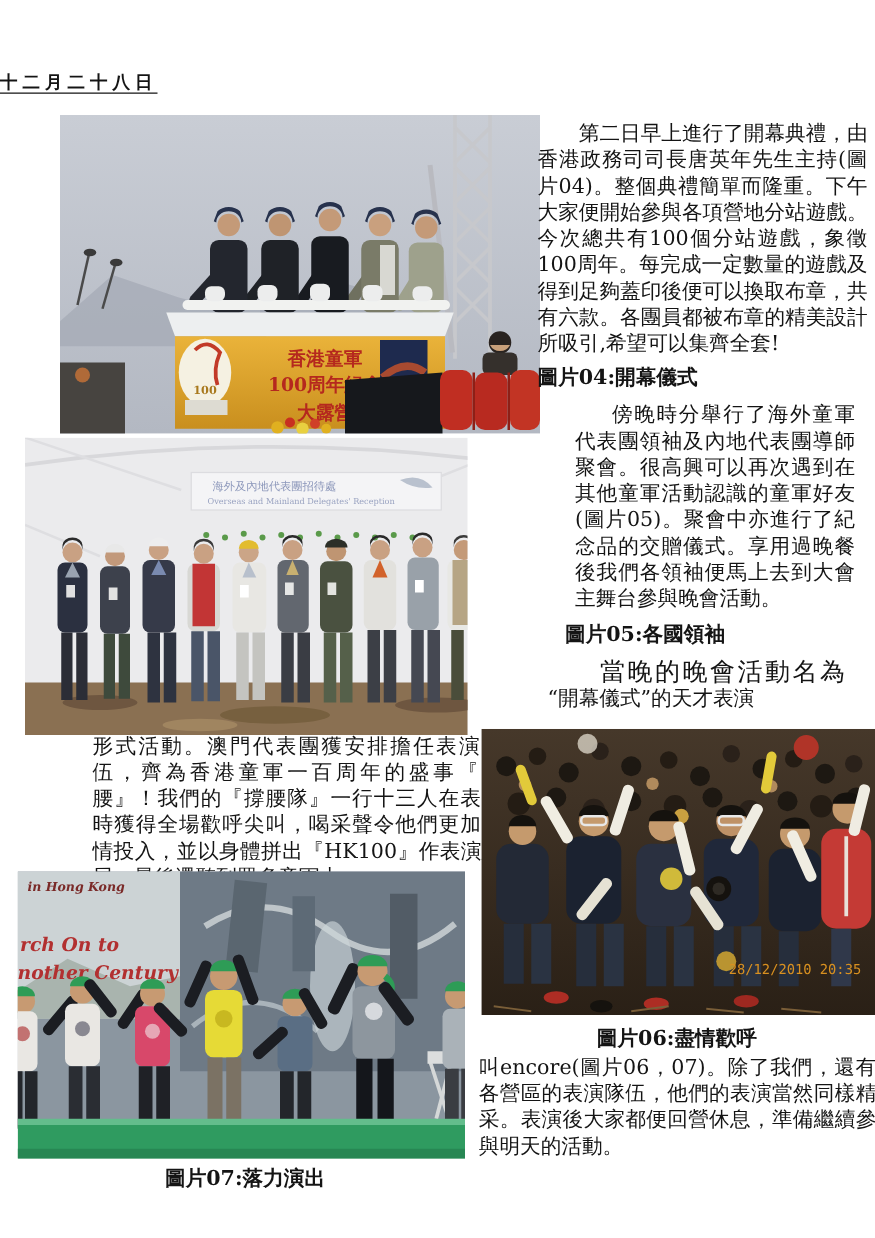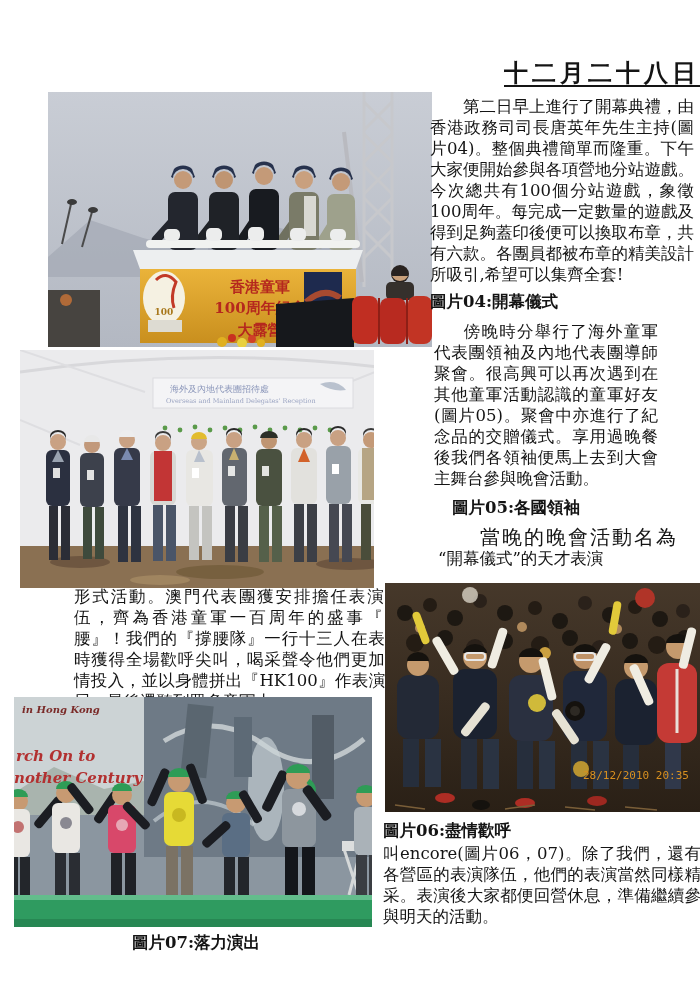--- a/index.html
+++ b/index.html
@@ -1,34 +1,34 @@
 <!DOCTYPE html>
 <html><head>
 <meta charset="utf-8">
 <style>
   html,body{margin:0;padding:0;background:#fff;}
   .page{position:relative;width:700px;height:990px;background:#ffffff;overflow:hidden;
         font-family:"DejaVu Serif","Liberation Serif",serif;color:#141414;}
-  .title{position:absolute;top:57px;left:0;width:700px;text-align:right;
-         font-size:24px;font-weight:bold;letter-spacing:4px;}
+  .title{position:absolute;top:57px;left:0;width:700px;text-align:left;
+         font-size:14px;font-weight:bold;letter-spacing:4px;}
   .title span{text-decoration:underline;text-underline-offset:4px;}
   .para{font-size:16.5px;line-height:21px;text-align:justify;text-justify:inter-character;}
   .caption{font-size:16.5px;font-weight:bold;line-height:21px;}
   .photo{position:absolute;overflow:hidden;}
   .photo svg{display:block;}
   #right-col{position:absolute;left:430px;top:96px;width:264px;}
   #para1{text-indent:2em;margin:0 0 6px 0;}
   #cap04{margin:0 0 9px 0;}
-  #para2{width:224px;margin:0 0 8px 4px;text-indent:1.8em;}
+  #para2{width:224px;margin:0 0 8px 30px;text-indent:1.8em;}
   #cap05{margin:0 0 9px 22px;}
   #para3-l1{font-size:20px;line-height:21px;text-align:justify;text-align-last:justify;
             padding:0 18px 0 42px;margin-left:8px;}
   #para3-l2{font-size:16.5px;line-height:22px;margin-left:8px;}
   #left-block{position:absolute;left:74px;top:586px;width:328px;}
-  #cap06{position:absolute;left:383px;top:820px;width:317px;}
+  #cap06{position:absolute;left:383px;top:820px;width:317px;text-align:center;}
   #br-text{position:absolute;left:383px;top:843px;width:318px;}
   #cap07{position:absolute;left:132px;top:932px;}
 </style>
 </head>
 <body>
 
 <div class="page">
 
   <div class="title"><span>十二月二十八日</span></div>
 

